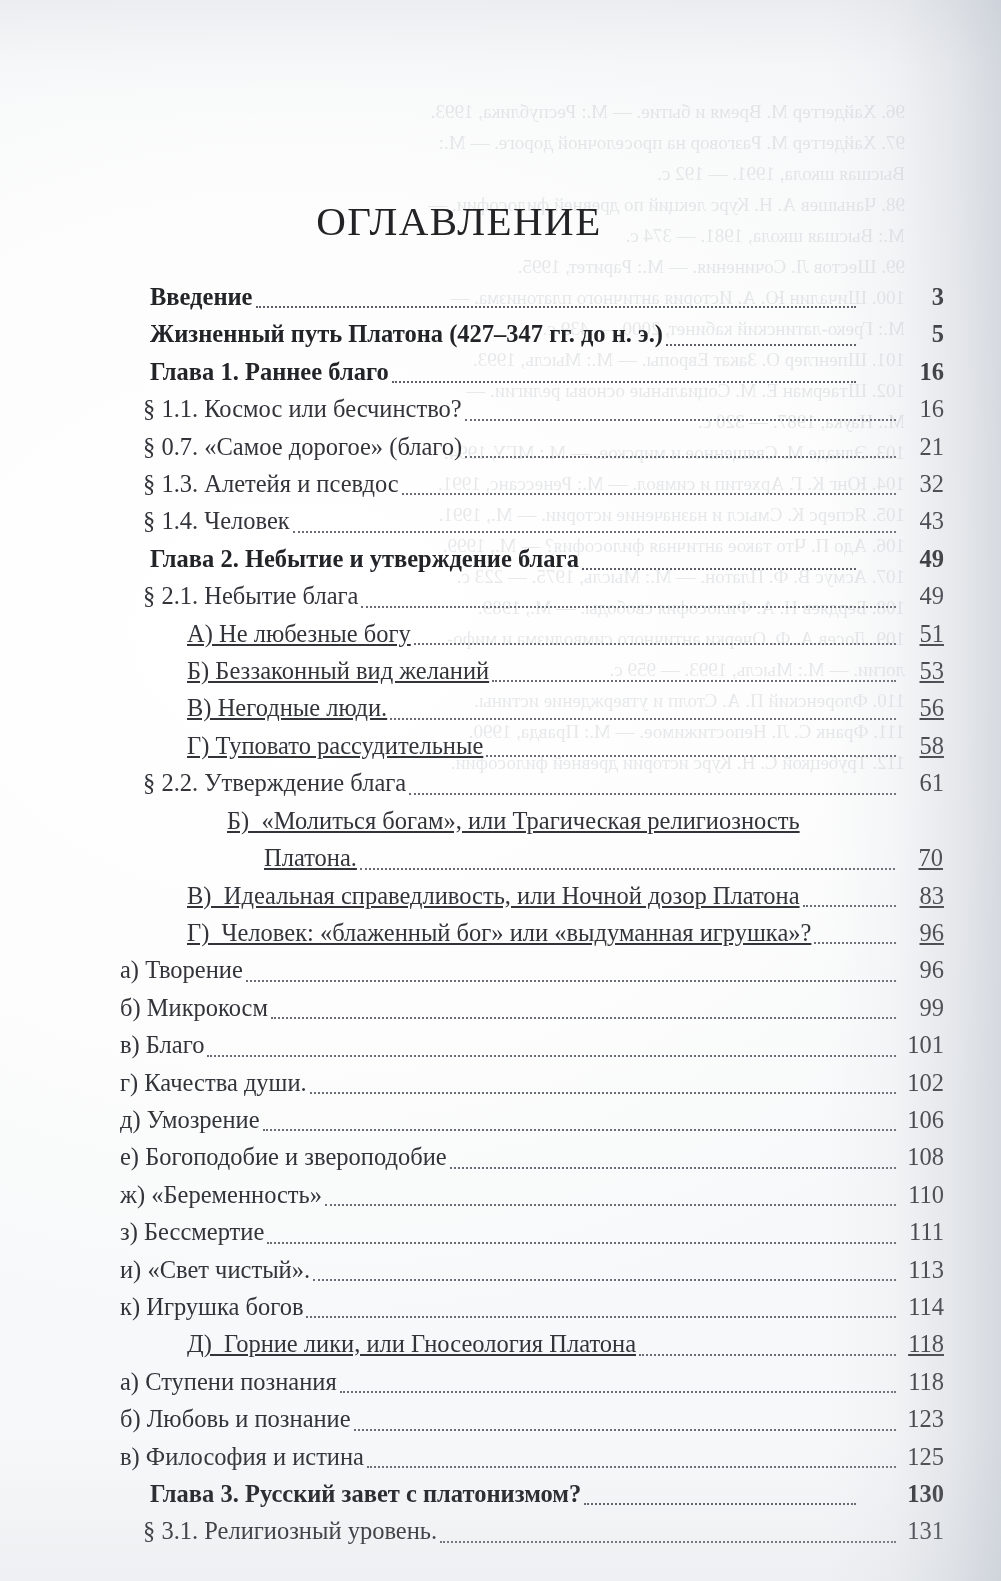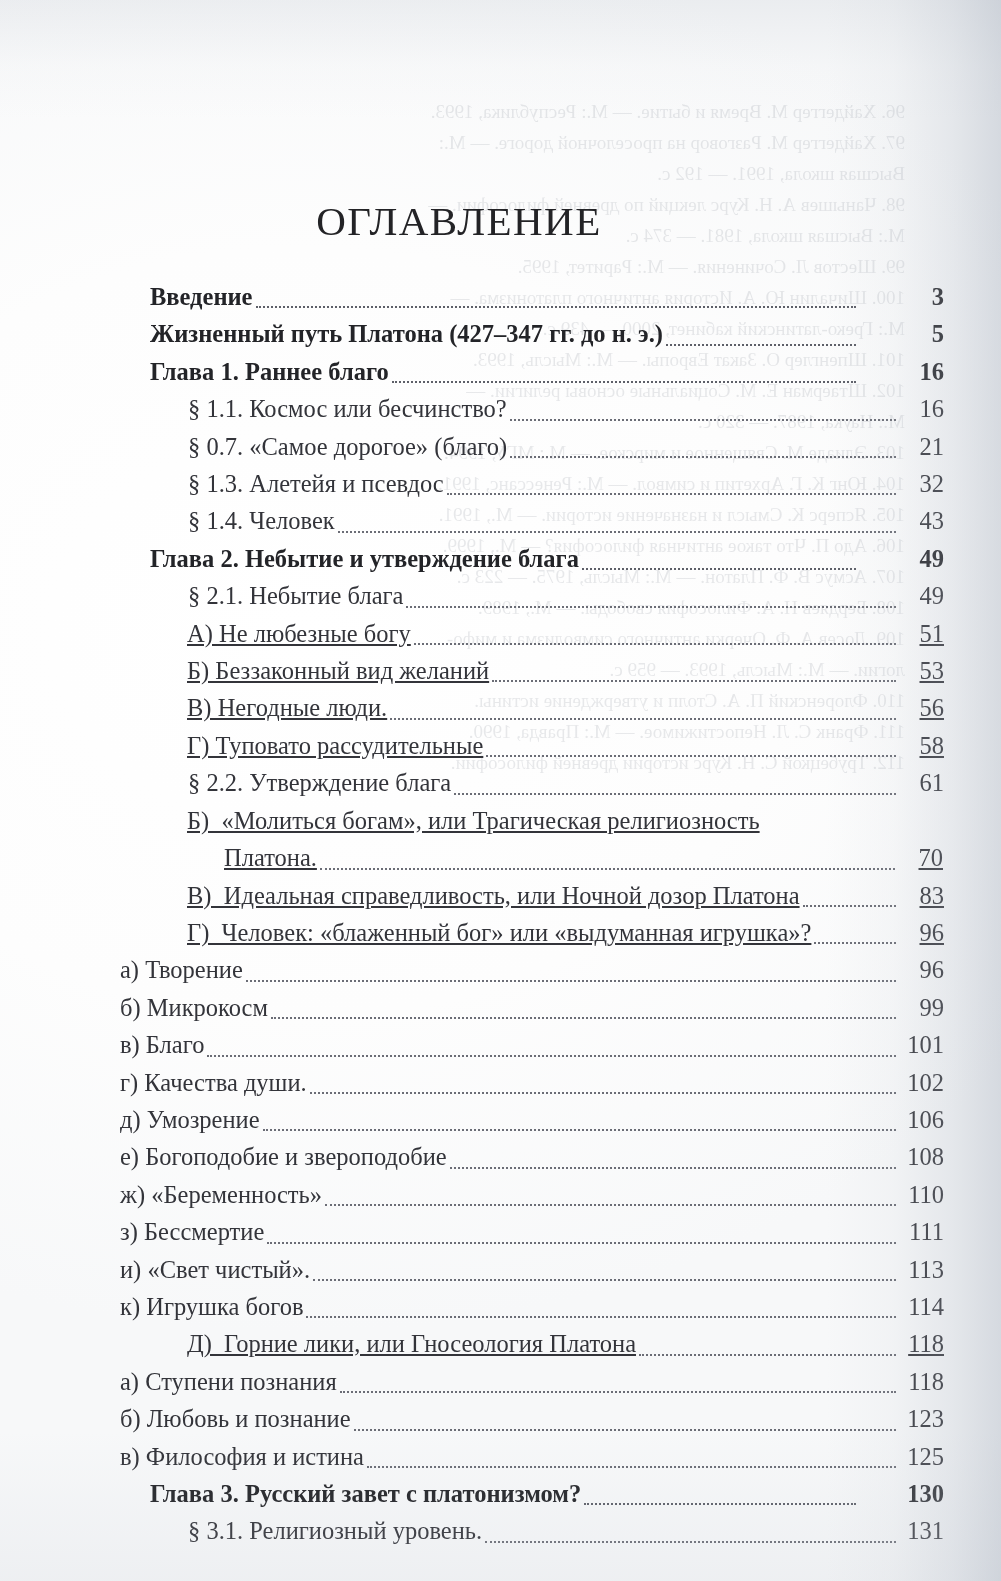--- a/index.html
+++ b/index.html
@@ -126,33 +126,34 @@
   .entry .pageno {
     flex: 0 0 auto;
     text-align: right;
     min-width: 42px;
     padding-left: 4px;
     white-space: nowrap;
   }
 
   
   .lvl0 { padding-left: 110px; }
-  .lvl1 { padding-left: 143px; margin-left: 45px; }
+  .lvl1 { padding-left: 143px; }
   .lvl2 { padding-left: 187px; text-decoration: underline; }
   .lvl3 { padding-left: 120px; }
 
   
   .bold .label,
   .bold .pageno { font-weight: bold; color: #232428; margin-left: 40px; }
   .bold .leader { border-bottom-color: #5d5f68; }
 
   
   .entry.wrap {
     display: block;
     padding-right: 58px;
+    margin-left: 40px;
   }
   .entry.wrap .wrap-first {
     display: block;
     white-space: pre-wrap;
   }
   .entry.wrap .wrap-second {
     display: flex;
     align-items: flex-end;
     justify-content: flex-end;
   }

